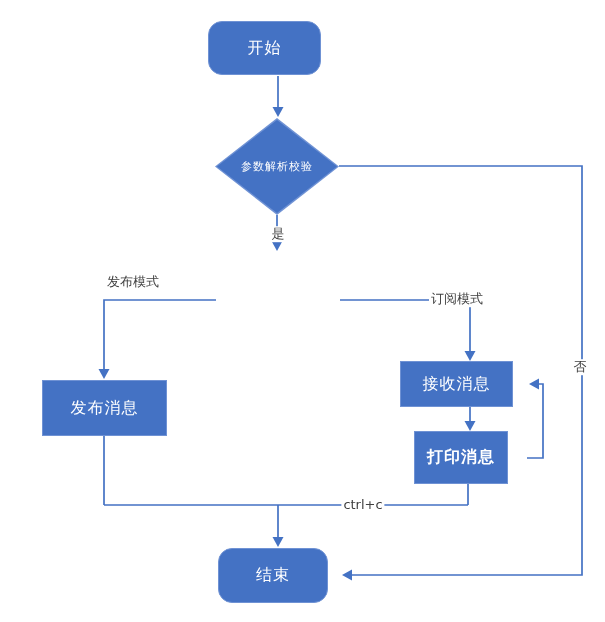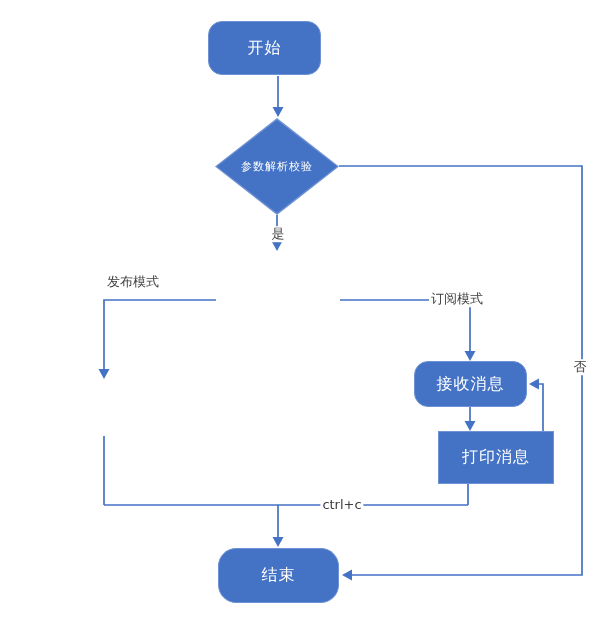--- a/index.html
+++ b/index.html
@@ -115,30 +115,31 @@
 
   <div class="node rounded" style="left:208px;top:21px;width:113px;height:54px;">开始</div>
 
   <div class="diamond" style="left:215px;top:118px;width:124px;height:97px;">
     <div class="d-outer"></div>
     <div class="d-inner"></div>
     <div class="d-label">参数解析校验</div>
   </div>
 
 
+  <div class="node" style="left:42px;top:380px;width:125px;height:56px;">发布消息</div>
 
-  <div class="node" style="left:414px;top:361px;width:113px;height:46px;border-radius:14px;">接收消息</div>
+  <div class="node" style="left:400px;top:361px;width:113px;height:46px;">接收消息</div>
 
-  <div class="node" style="left:438px;top:431px;width:116px;height:53px;">打印消息</div>
+  <div class="node" style="left:414px;top:431px;width:94px;height:53px;font-weight:bold;">打印消息</div>
 
-  <div class="node rounded" style="left:218px;top:548px;width:121px;height:55px;border-radius:18px;">结束</div>
+  <div class="node rounded" style="left:218px;top:548px;width:110px;height:55px;">结束</div>
 
   <span class="edge-label" style="left:278px;top:234px;">是</span>
 
   <span class="edge-label" style="left:580px;top:367px;">否</span>
 
   <span class="edge-label" style="left:121px;top:282px;margin-left:12px;">发布模式</span>
 
   <span class="edge-label" style="left:457px;top:299px;">订阅模式</span>
 
-  <span class="edge-label" style="left:342px;top:505px;">ctrl+c</span>
+  <span class="edge-label" style="left:363px;top:505px;">ctrl+c</span>
 
 </div>
 
 </body></html>

